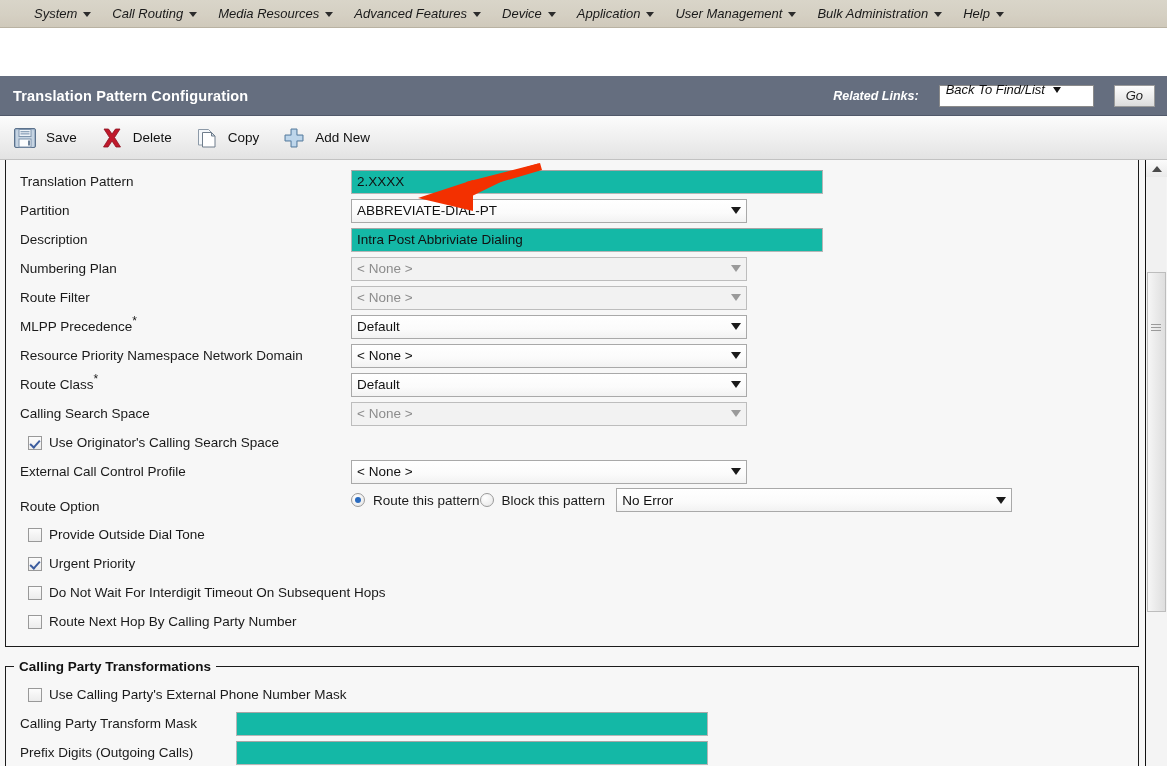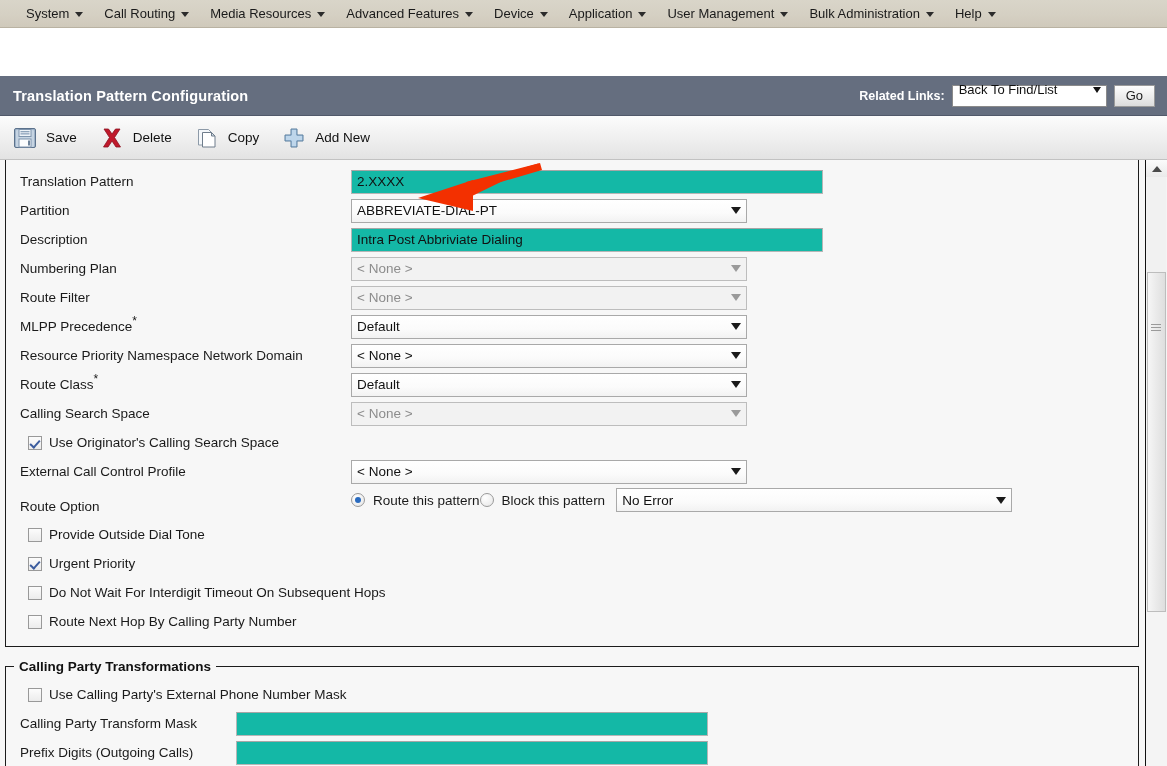--- a/index.html
+++ b/index.html
@@ -11,23 +11,24 @@
     font-family: "Liberation Sans", sans-serif;
   }
 
   
   #menubar {
     height: 28px;
     background: linear-gradient(to bottom, #d9d5c9 0%, #d5d0c3 55%, #cfc9bb 100%);
     border-bottom: 1px solid #b9b2a2;
     display: flex;
     align-items: center;
-    padding-left: 16px;
+    padding-left: 24px;
     font-size: 13px;
     color: #1a1a1a;
+    font-style: italic;
   }
   .menu-item {
     display: flex;
     align-items: center;
     gap: 6px;
     padding: 4px 11px 4px 10px;
     white-space: nowrap;
     cursor: default;
   }
   .menu-item .caret {
@@ -53,35 +54,35 @@
   }
   #page-title {
     color: #ffffff;
     font-size: 14.5px;
     font-weight: bold;
     letter-spacing: .15px;
   }
   #related-links-wrap {
     display: flex;
     align-items: center;
-    gap: 7px;
+    gap: 20px;
+    font-style: italic;
   }
   #related-links-label {
     color: #ffffff;
     font-size: 12.5px;
     font-weight: bold;
   }
   #related-links-select {
     background: #ffffff;
     border: 1px solid #8a8a8a;
     height: 22px;
     min-width: 155px;
     display: flex;
     align-items: center;
-    justify-content: space-between;
     padding: 0 5px 12px 6px;
     font-size: 13px;
     color: #111;
     cursor: default;
   }
   #related-links-select .caret {
     width: 0; height: 0;
     border-left: 4.5px solid transparent;
     border-right: 4.5px solid transparent;
     border-top: 6px solid #111;

